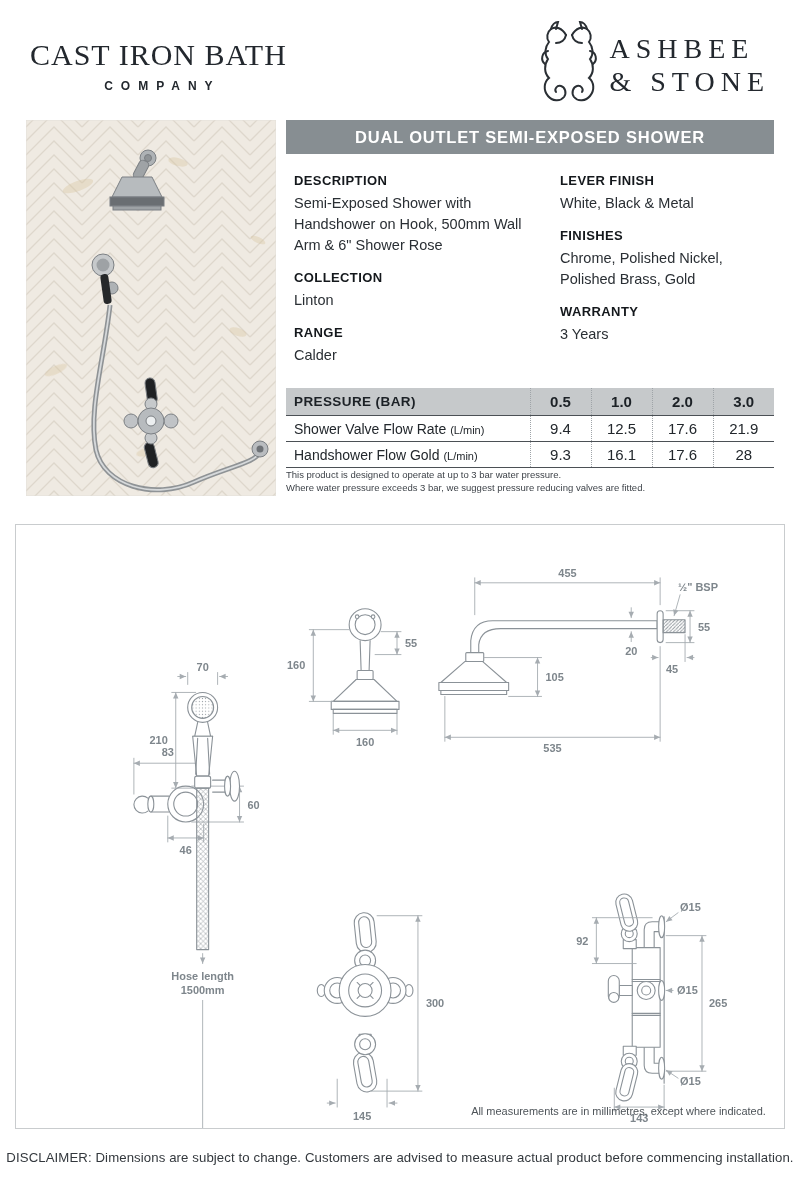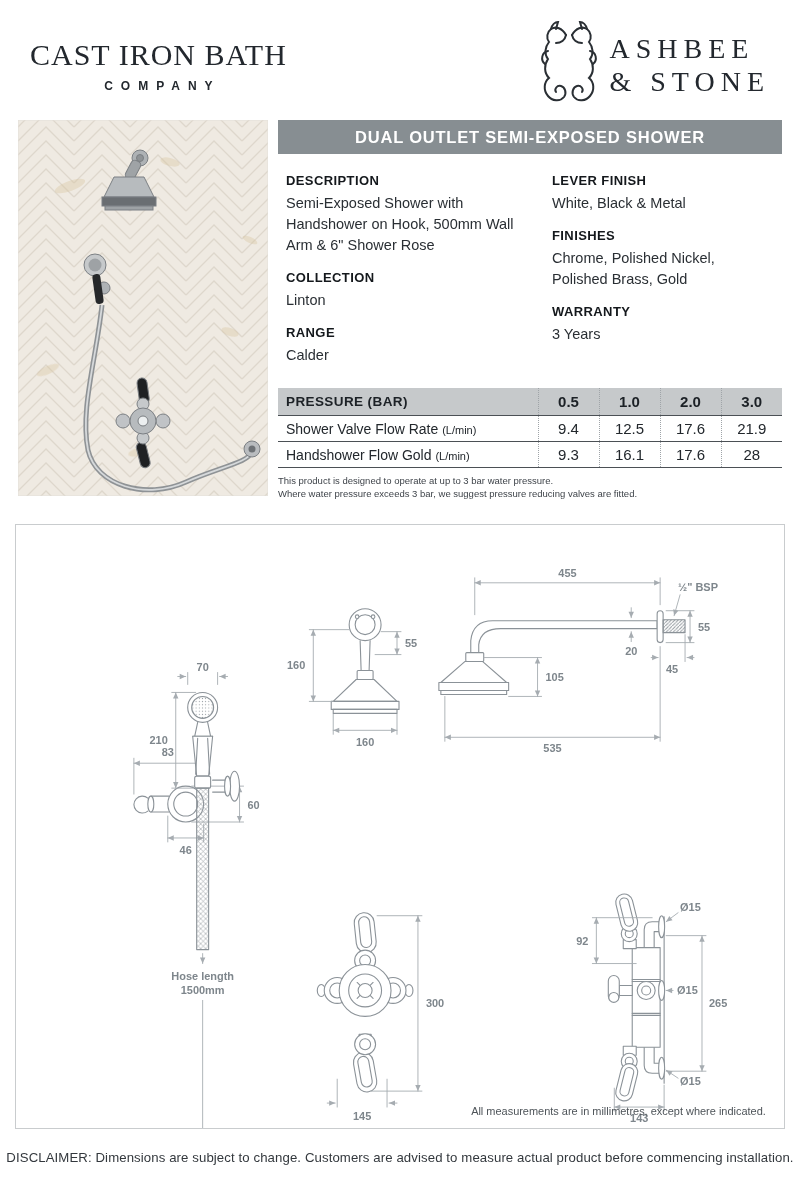--- a/index.html
+++ b/index.html
@@ -9,42 +9,42 @@
 
   
   .hdr { display:flex; justify-content:space-between; align-items:center; padding:24px 30px 12px 30px; height:118px; }
   .brandL { text-align:center; }
   .brandL .nm { font-family:"Liberation Serif", serif; font-size:30px; letter-spacing:1px; color:#23282E; white-space:nowrap; }
   .brandL .sb { font-size:12px; font-weight:bold; letter-spacing:8px; margin-top:7px; color:#23282E; padding-left:8px; }
   .brandR { display:flex; align-items:center; gap:8px; }
   .brandR .wm { font-family:"Liberation Serif", serif; font-size:28px; letter-spacing:6px; line-height:1.18; color:#23282E; white-space:nowrap; }
 
   
-  .main { display:flex; padding:0 18px; margin-top:2px; height:378px; }
+  .main { display:flex; padding:0 26px; margin-top:2px; height:378px; }
   .photo { width:250px; height:376px; flex:0 0 250px; }
   .info { flex:1; margin-left:10px; }
   .titlebar { background:#878E92; color:#fff; font-weight:bold; font-size:16.5px;
     letter-spacing:0.8px; text-align:center; padding:8px 0 7px; }
   .cols { display:flex; margin-top:19px; padding-left:8px; }
   .colL { width:252px; flex:0 0 252px; }
   .colR { width:200px; margin-left:14px; }
   .fld { margin-bottom:14px; }
   .fld .lb { font-weight:bold; font-size:13px; letter-spacing:0.4px; color:#14181C; margin-bottom:5px; }
   .fld .vl { font-size:14.5px; line-height:1.45; color:#2A2F34; }
 
   
   table.pt { width:100%; border-collapse:collapse; margin-top:8px; border-bottom:1px solid #4B5055; }
   table.pt th { background:#C6C9CB; color:#1C2126; padding:5px 8px; }
   table.pt th.c0 { text-align:left; font-size:13.5px; letter-spacing:0.4px; }
   table.pt th.cv { font-size:15px; }
   table.pt td { border-top:1px solid #4B5055; font-size:15px; color:#22272C; text-align:center; padding:4px 8px; }
   table.pt td.c0 { text-align:left; font-size:14px; }
   table.pt .cv { width:61px; border-left:1px dotted #9FA4A8; }
   table.pt .unit { font-size:11px; }
-  .tnote { font-size:9.5px; color:#3F444A; line-height:1.4; margin-top:6px; }
+  .tnote { font-size:9.5px; color:#3F444A; line-height:1.4; }
 
   
   .dbox { margin:26px 15px 0 15px; border:1px solid #C9CCCE; width:770px; height:605px; }
 
   .disc { text-align:center; font-size:13.2px; color:#33383D; margin-top:21px; letter-spacing:0.1px; }
 
   svg text { font-family:"Liberation Sans", sans-serif; }
   .dtxt { fill:#7E868C; font-size:11px; font-weight:bold; }
   .ntxt { fill:#4D5358; font-size:11px; }
 </style>

